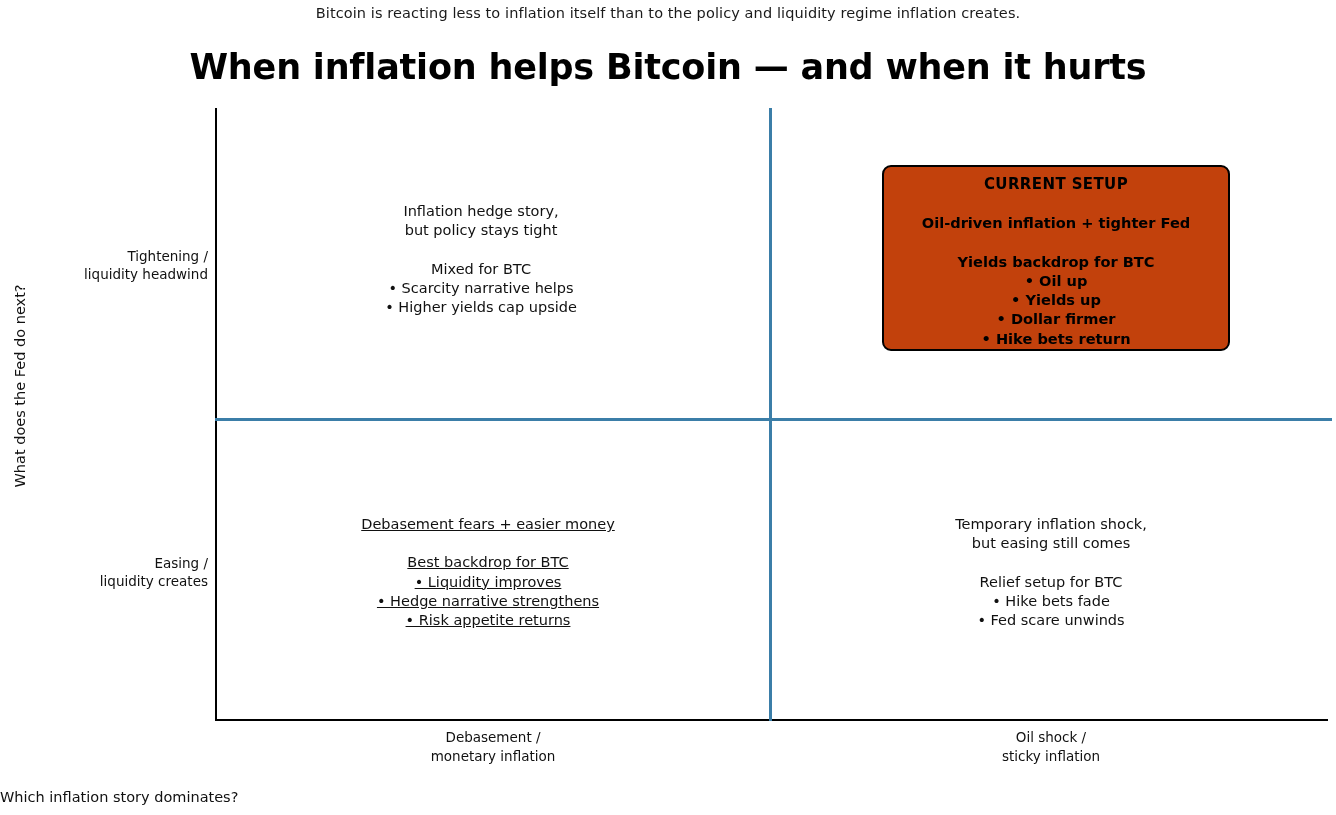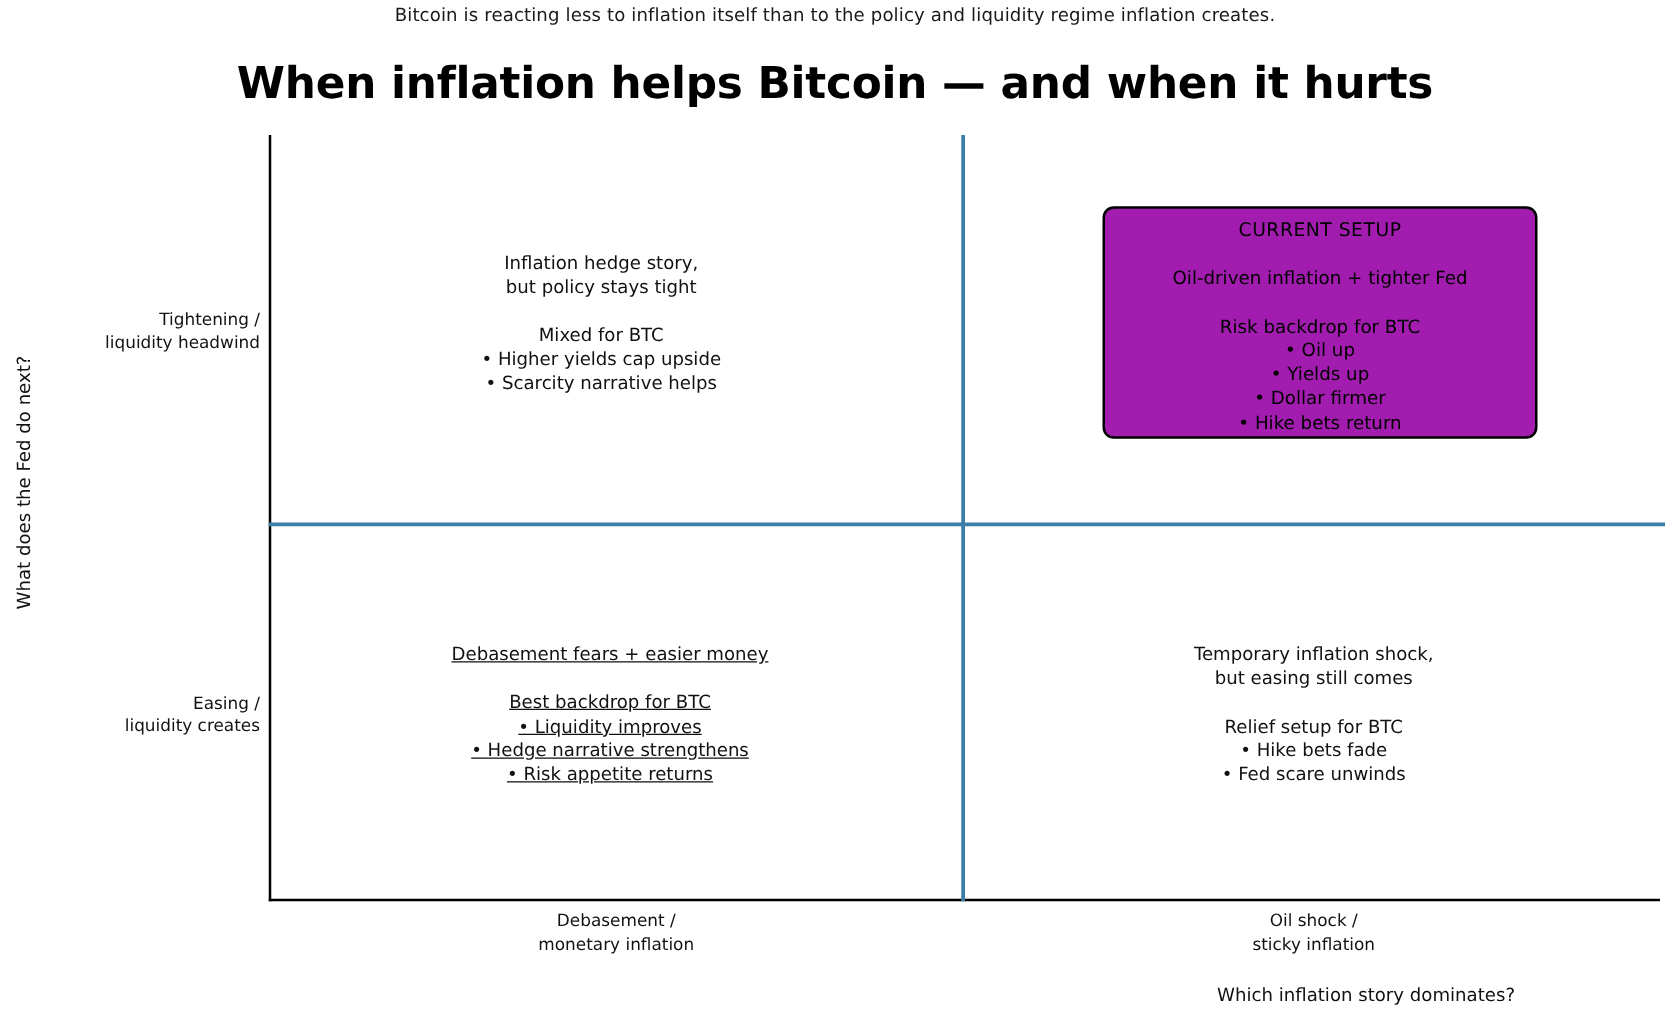--- a/index.html
+++ b/index.html
@@ -84,21 +84,21 @@
     color: #111111;
     transform: rotate(-90deg);
     transform-origin: center center;
     white-space: nowrap;
   }
   .xlabel {
     position: absolute;
     left: 0;
     top: 789px;
     width: 1212px;
-    text-align: right;
+    text-align: left;
     font-size: 14.5px;
     color: #111111;
     white-space: nowrap;
   }
   .ytick {
     position: absolute;
     right: 1128px;
     width: 260px;
     text-align: right;
     font-size: 13.5px;
@@ -142,24 +142,24 @@
   
   .callout {
     position: absolute;
     left: 882px;
     top: 165px;
     width: 348px;
     height: 186px;
     box-sizing: border-box;
     border: 2.6px solid #000000;
     border-radius: 9px;
-    background: #a21caf;
+    background: #c2410c;
     text-align: center;
     font-size: 14.6px;
-    font-weight: normal;
+    font-weight: bold;
     line-height: 19.3px;
     color: #000000;
     padding-top: 8px;
     white-space: nowrap;
   }
   .callout .c-title {
     display: block;
     font-size: 15px;
     letter-spacing: 0.4px;
     padding-top: 0px;
@@ -197,30 +197,30 @@
 <div class="xtick xtick-right">
   <span>Oil shock /</span><br>
   <span>sticky inflation</span>
 </div>
 
 <div class="quad quad-tl">
   <span class="head">Inflation hedge story,</span>
   <span class="head">but policy stays tight</span>
   <span class="gap"></span>
   <span class="sub">Mixed for BTC</span>
+  <span class="bullet">• Scarcity narrative helps</span>
   <span class="bullet">• Higher yields cap upside</span>
-  <span class="bullet">• Scarcity narrative helps</span>
 </div>
 
 <div class="callout">
   <span class="c-title">CURRENT SETUP</span>
   <span class="c-gap"></span>
   <span class="c-line">Oil-driven inflation + tighter Fed</span>
   <span class="c-gap"></span>
-  <span class="c-line">Risk backdrop for BTC</span>
+  <span class="c-line">Yields backdrop for BTC</span>
   <span class="c-line">• Oil up</span>
   <span class="c-line">• Yields up</span>
   <span class="c-line">• Dollar firmer</span>
   <span class="c-line">• Hike bets return</span>
 </div>
 
 <div class="quad quad-bl">
   <span class="head">Debasement fears + easier money</span>
   <span class="gap"></span>
   <span class="sub">Best backdrop for BTC</span>

